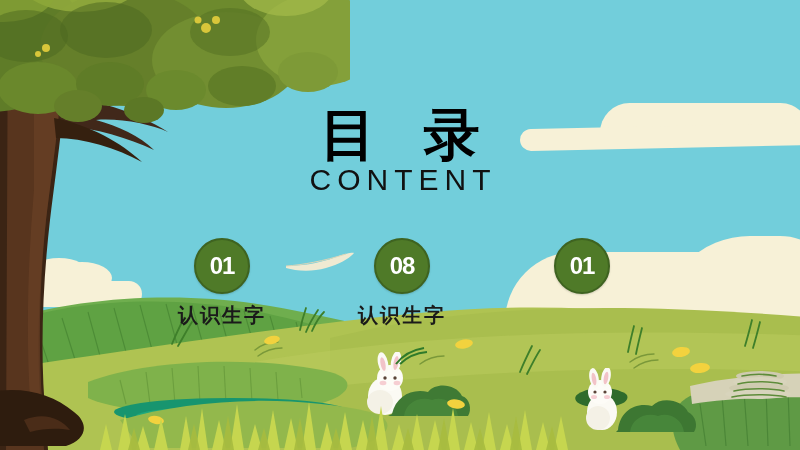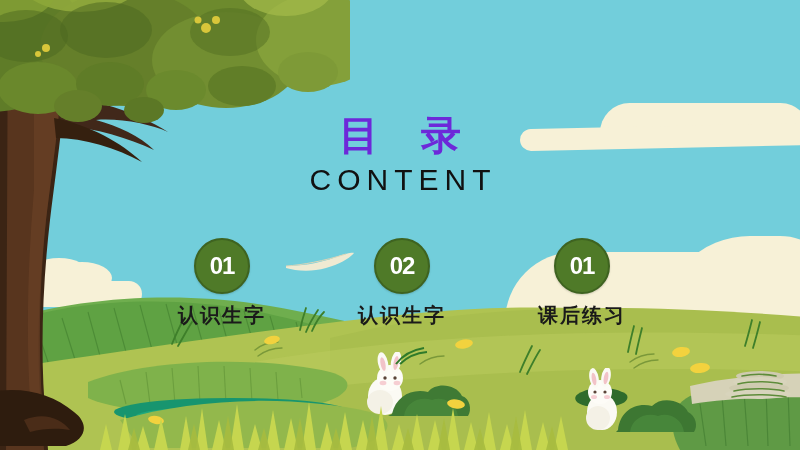--- a/index.html
+++ b/index.html
@@ -53,21 +53,21 @@
   }
 
   .grass-row{position:absolute;left:0;bottom:0;width:800px;height:60px;overflow:hidden;}
 
   
   .title-block{
     position:absolute;left:0;top:110px;width:800px;text-align:center;
     pointer-events:none;
   }
   .title-cn{
-    font-size:40px;font-weight:bold;color:#6d28d9;letter-spacing:14px;
+    font-size:56px;font-weight:bold;color:#000000;letter-spacing:14px;
     line-height:50px;text-indent:14px;
     font-family:"DejaVu Sans","Liberation Sans",sans-serif;
   }
   .title-en{
     font-size:30px;color:#111;letter-spacing:6px;line-height:40px;
     text-indent:6px;
     font-family:"Liberation Sans",sans-serif;
   }
 
   
@@ -394,24 +394,23 @@
   </div>
 
   <div class="items">
 
     <div class="item item-1">
       <div class="num-circle">01</div>
       <div class="item-label">认识生字</div>
     </div>
 
     <div class="item item-2">
-      <div class="num-circle">02</div>
+      <div class="num-circle">08</div>
       <div class="item-label">认识生字</div>
     </div>
 
     <div class="item item-3">
       <div class="num-circle">01</div>
-      <div class="item-label">课后练习</div>
     </div>
 
   </div>
 
 </div>
 
 </body></html>

